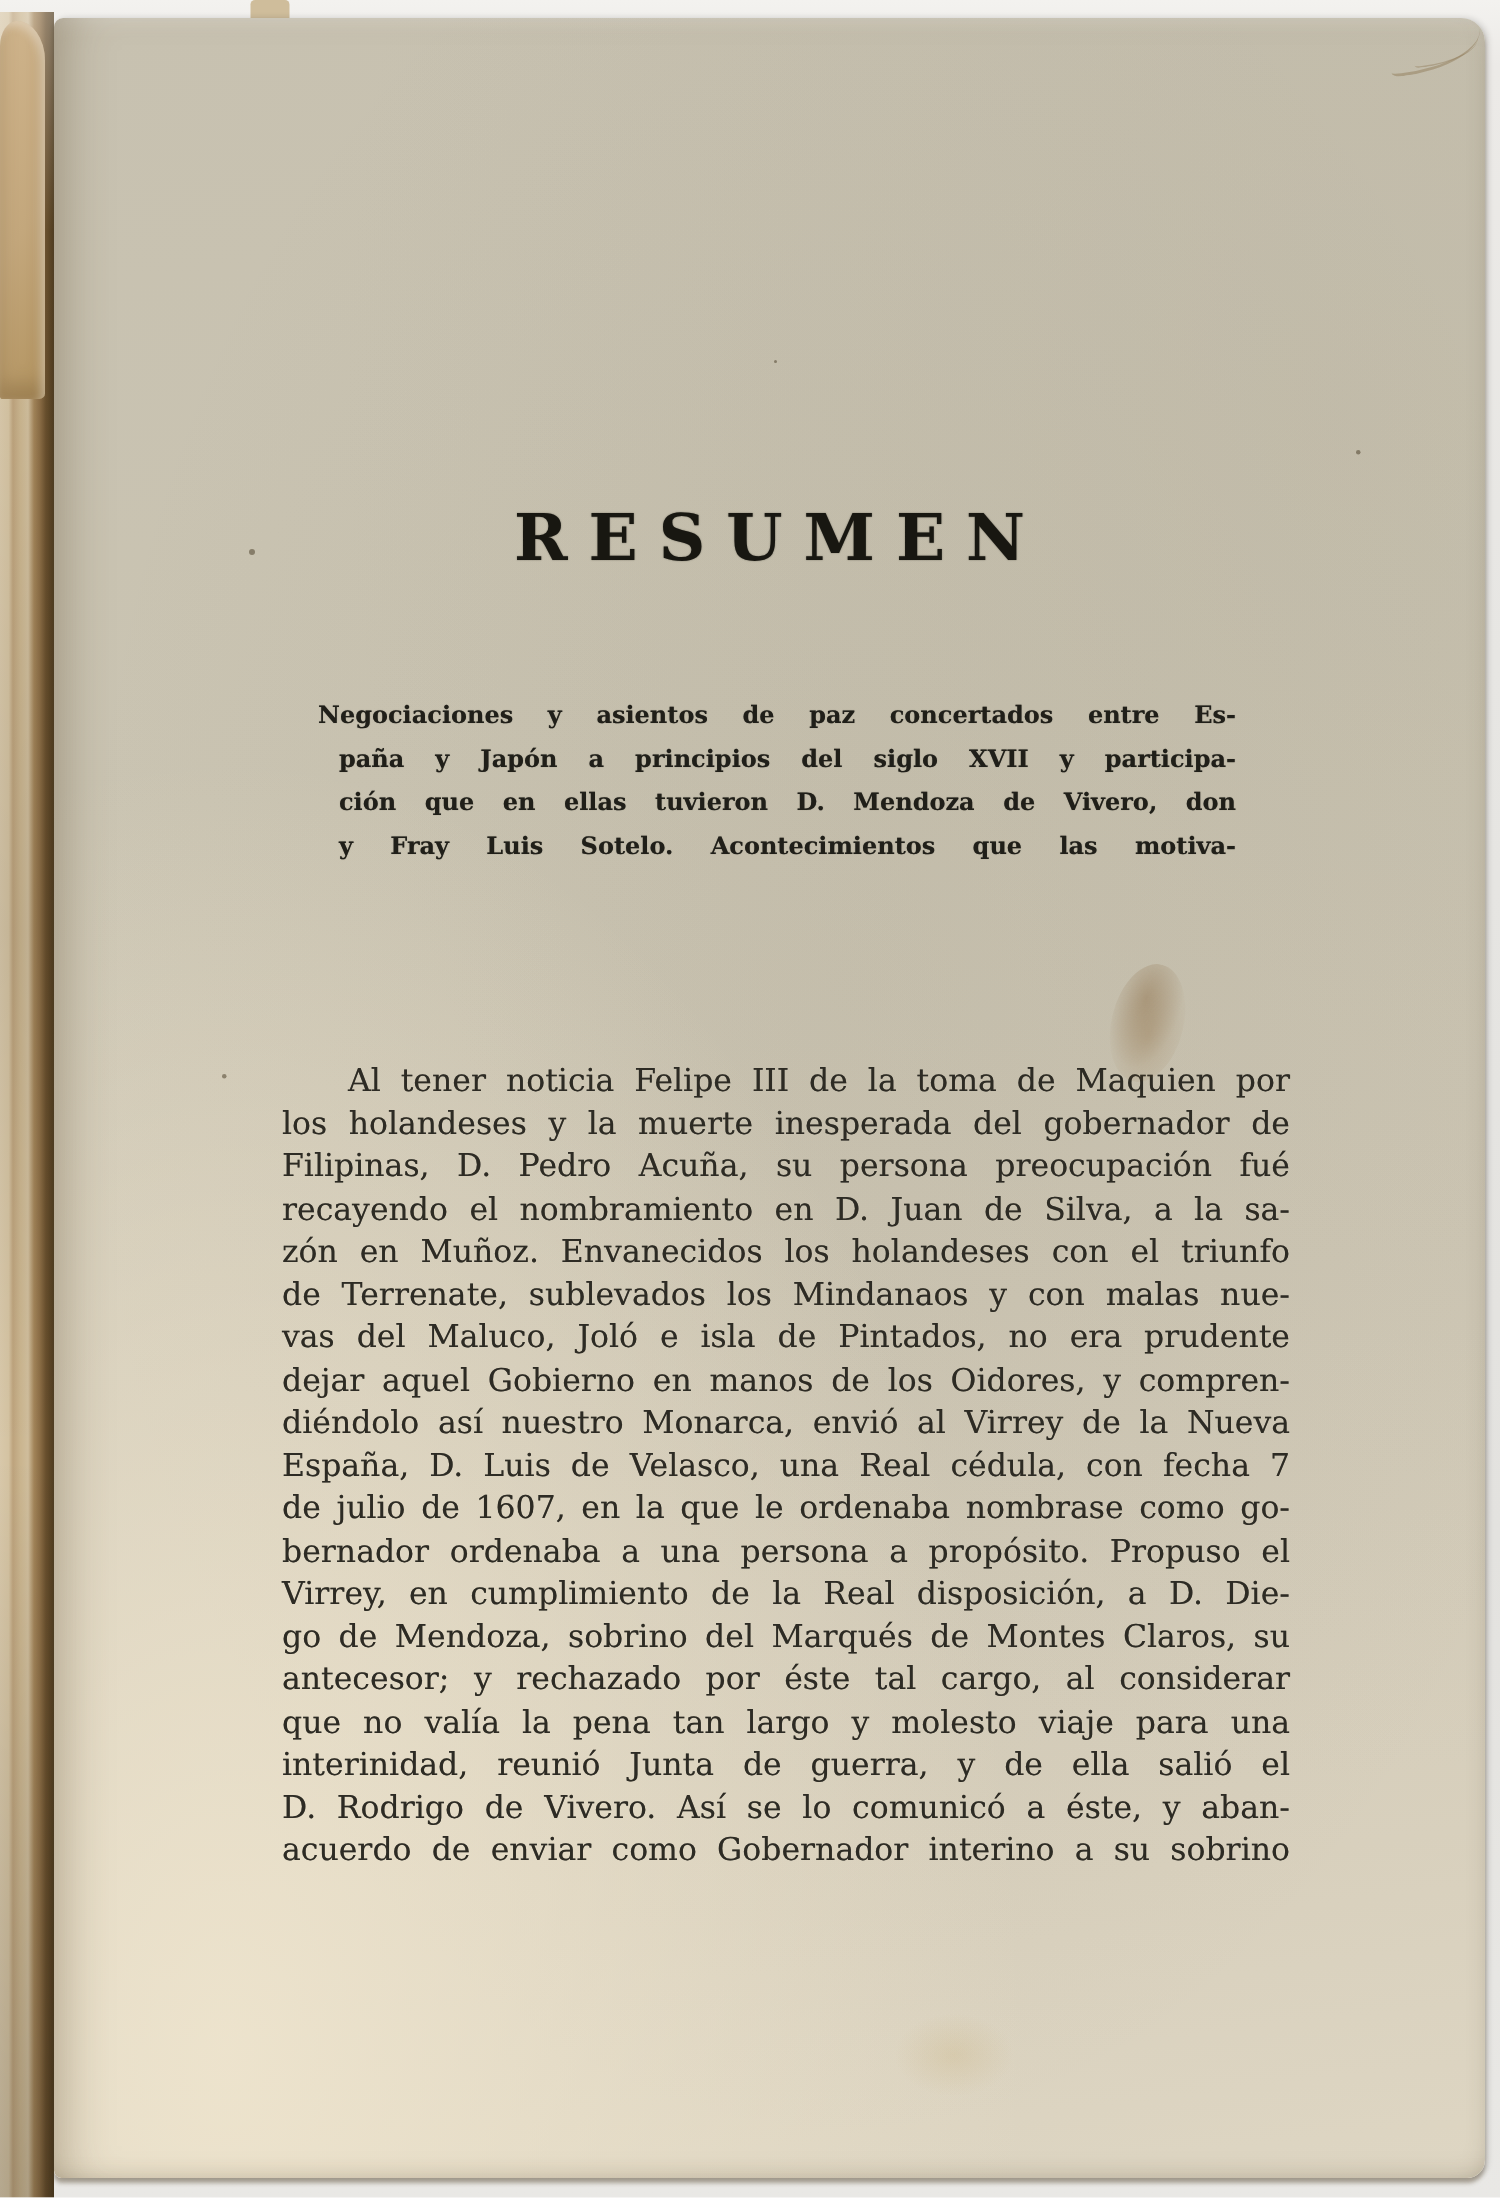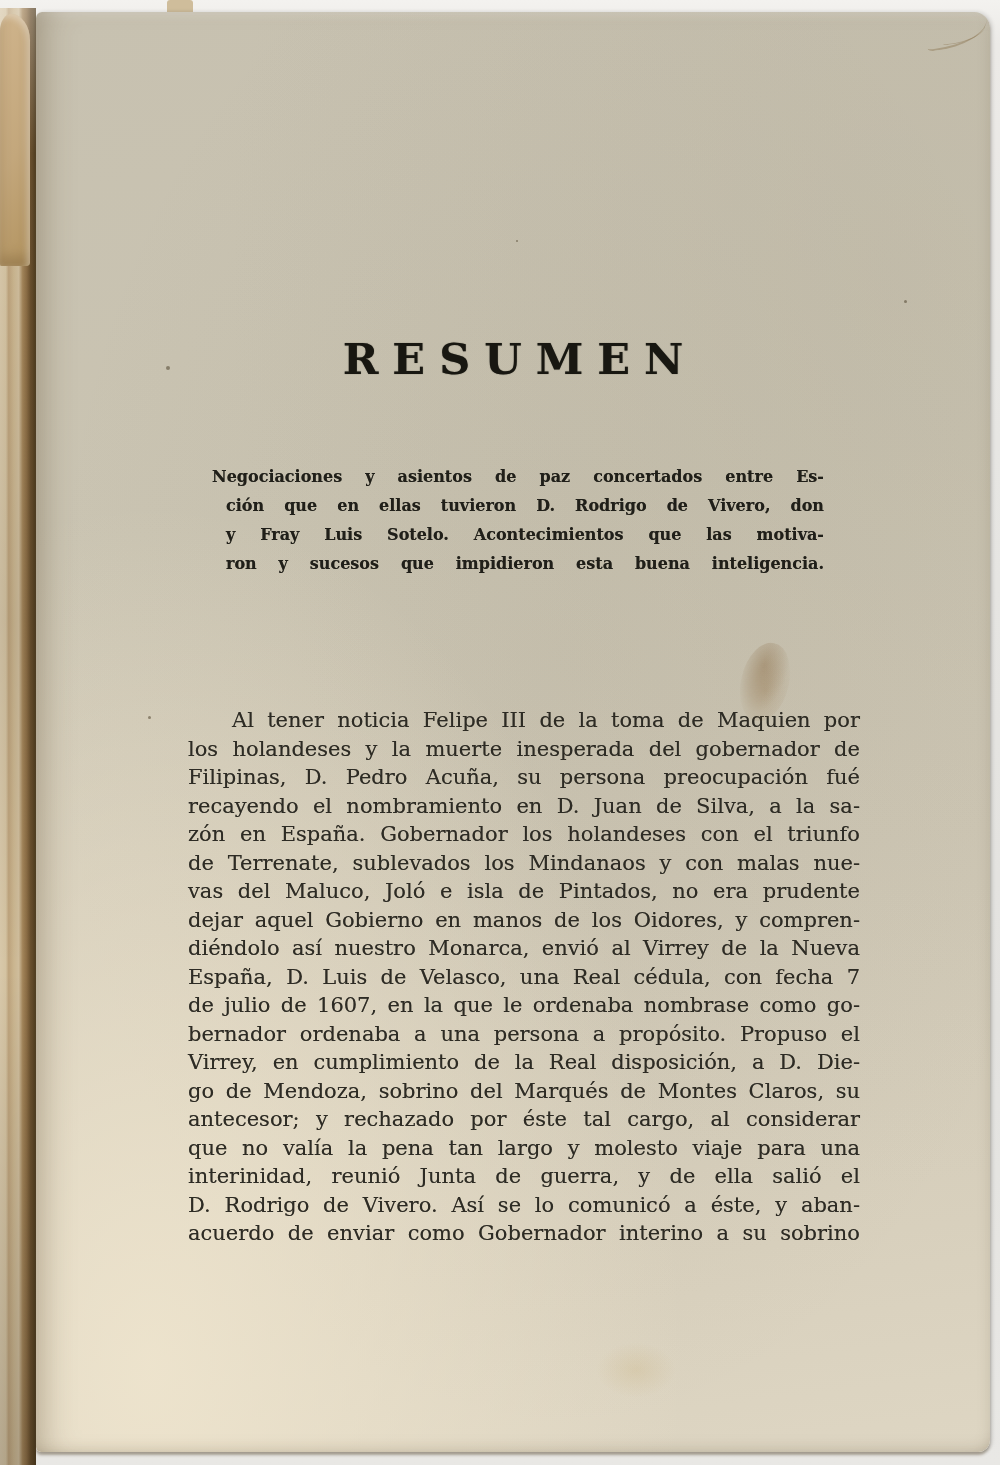--- a/index.html
+++ b/index.html
@@ -116,31 +116,31 @@
 
   <div class="page">
 
     <div class="corner-curl"></div>
     <div class="corner-curl inner"></div>
 
     <h1 class="page-title">RESUMEN</h1>
 
     <div class="summary">
       <div class="jline">Negociaciones y asientos de paz concertados entre Es-</div>
-      <div class="jline">ción que en ellas tuvieron D. Rodrigo de Vivero, don</div>
+      <div class="jline">paña y Japón a principios del siglo XVII y participa-</div>
+      <div class="jline">ción que en ellas tuvieron D. Mendoza de Vivero, don</div>
       <div class="jline">y Fray Luis Sotelo. Acontecimientos que las motiva-</div>
-      <div class="jline">ron y sucesos que impidieron esta buena inteligencia.</div>
     </div>
 
     <div class="bodytext">
       <div class="jline first">Al tener noticia Felipe III de la toma de Maquien por</div>
       <div class="jline">los holandeses y la muerte inesperada del gobernador de</div>
       <div class="jline">Filipinas, D. Pedro Acuña, su persona preocupación fué</div>
       <div class="jline">recayendo el nombramiento en D. Juan de Silva, a la sa-</div>
-      <div class="jline">zón en España. Gobernador los holandeses con el triunfo</div>
+      <div class="jline">zón en Muñoz. Envanecidos los holandeses con el triunfo</div>
       <div class="jline">de Terrenate, sublevados los Mindanaos y con malas nue-</div>
       <div class="jline">vas del Maluco, Joló e isla de Pintados, no era prudente</div>
       <div class="jline">dejar aquel Gobierno en manos de los Oidores, y compren-</div>
       <div class="jline">diéndolo así nuestro Monarca, envió al Virrey de la Nueva</div>
       <div class="jline">España, D. Luis de Velasco, una Real cédula, con fecha 7</div>
       <div class="jline">de julio de 1607, en la que le ordenaba nombrase como go-</div>
       <div class="jline">bernador ordenaba a una persona a propósito. Propuso el</div>
       <div class="jline">Virrey, en cumplimiento de la Real disposición, a D. Die-</div>
       <div class="jline">go de Mendoza, sobrino del Marqués de Montes Claros, su</div>
       <div class="jline">antecesor; y rechazado por éste tal cargo, al considerar</div>

